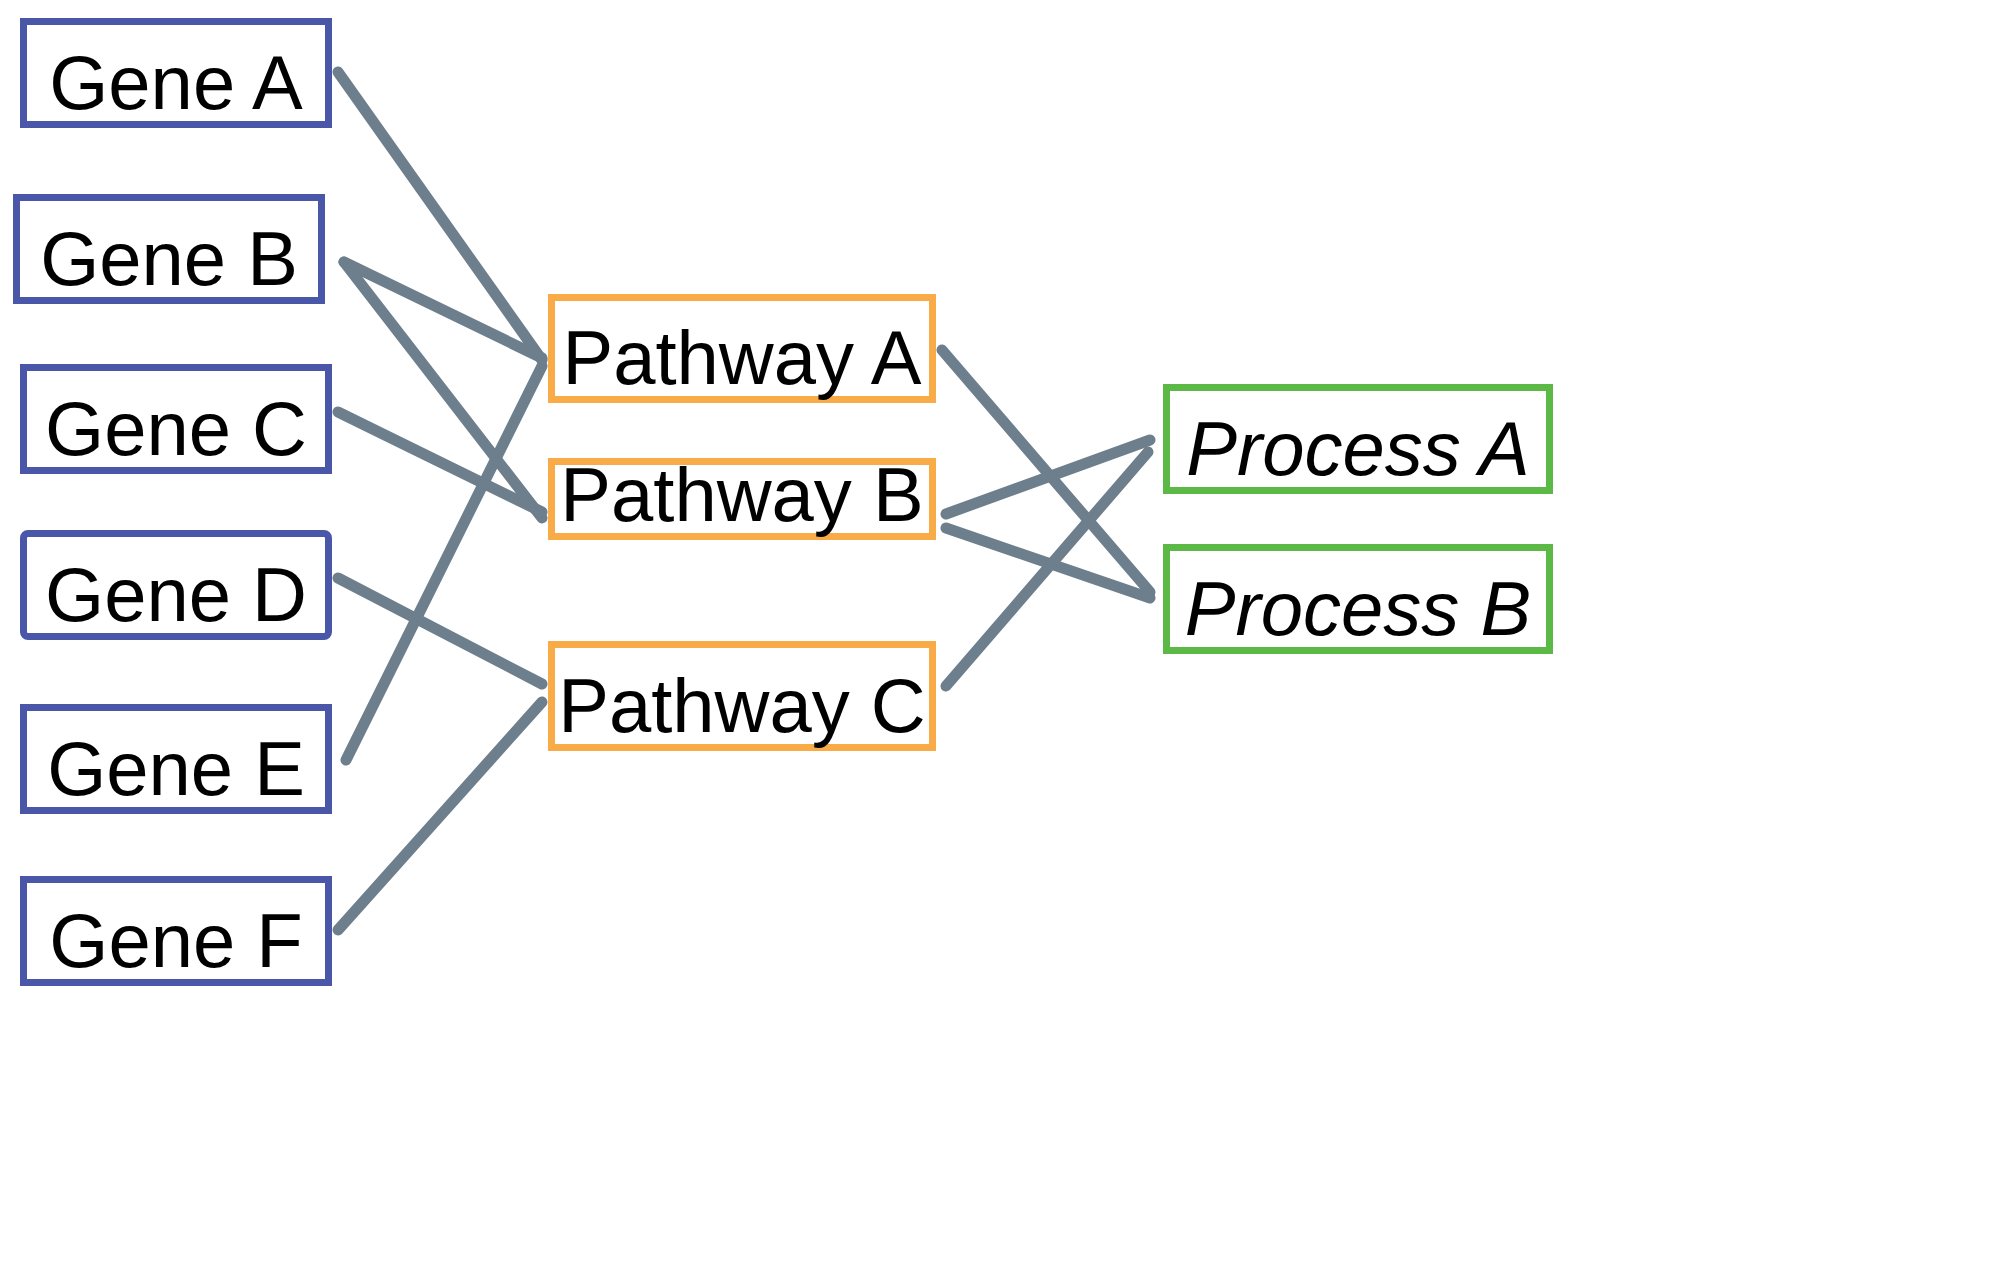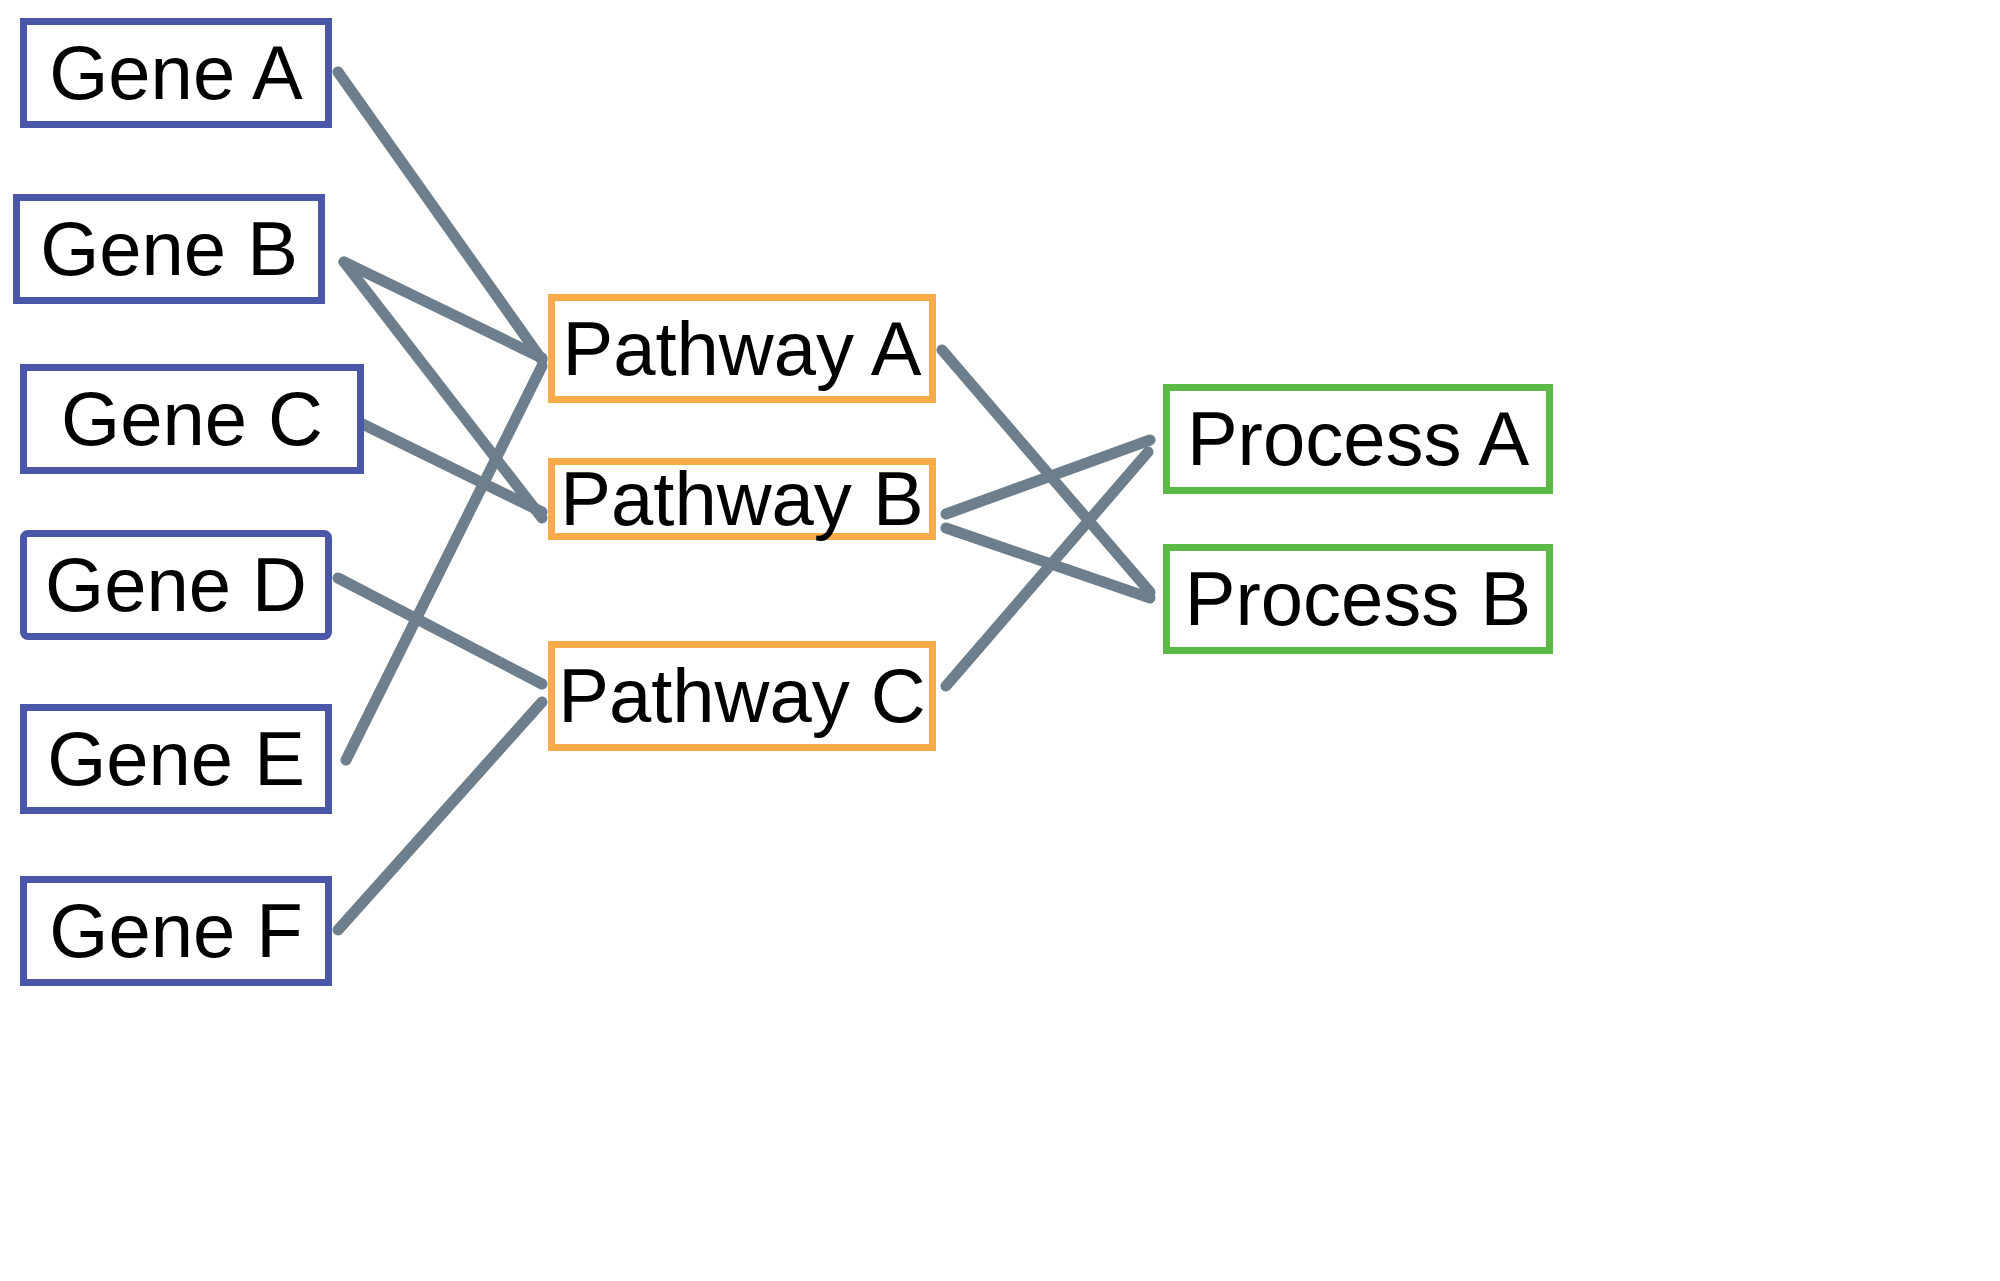--- a/index.html
+++ b/index.html
@@ -2,30 +2,30 @@
 <html><head>
 <meta charset="utf-8">
 <title>Gene Pathway Process Diagram</title>
 <style>
   html,body{margin:0;padding:0;background:#ffffff;}
   body{width:2000px;height:1281px;overflow:hidden;
        font-family:"Liberation Sans","DejaVu Sans",sans-serif;}
   #canvas{position:relative;width:2000px;height:1281px;background:#ffffff;}
   #edge-layer{position:absolute;left:0;top:0;width:2000px;height:1281px;}
   .node{position:absolute;box-sizing:border-box;background:#ffffff;
-        display:flex;align-items:center;justify-content:center;}
+        display:flex;align-items:flex-end;justify-content:center;}
   .node .node-label{
         color:#000000;font-weight:400;line-height:1;
         white-space:nowrap;letter-spacing:0px;}
   .gene-node{border:7px solid #4a57a8;}
   .gene-node .node-label{font-size:76px;}
   .pathway-node{border:7px solid #f9ab48;}
   .pathway-node .node-label{font-size:76px;}
   .process-node{border:7px solid #5cb945;}
-  .process-node .node-label{font-size:76px;}
+  .process-node .node-label{font-size:76px;font-style:italic;}
 </style>
 </head>
 <body>
 
 <div id="canvas">
 
   <svg id="edge-layer" viewBox="0 0 2000 1281" xmlns="http://www.w3.org/2000/svg">
       <line x1="338" y1="72" x2="542" y2="360" stroke="#6d7f8c" stroke-width="11" stroke-linecap="round"></line>
       <line x1="344" y1="262" x2="542" y2="358" stroke="#6d7f8c" stroke-width="11" stroke-linecap="round"></line>
       <line x1="344" y1="262" x2="542" y2="518" stroke="#6d7f8c" stroke-width="11" stroke-linecap="round"></line>
@@ -39,21 +39,21 @@
       <line x1="946" y1="686" x2="1148" y2="452" stroke="#6d7f8c" stroke-width="11" stroke-linecap="round"></line>
     </svg>
 
   <div id="node-layer">
       <div class="node gene-node" style="left: 20px; top: 18px; width: 312px; height: 110px;">
         <span class="node-label">Gene A</span>
       </div>
       <div class="node gene-node" style="left: 13px; top: 194px; width: 312px; height: 110px;">
         <span class="node-label">Gene B</span>
       </div>
-      <div class="node gene-node" style="left: 20px; top: 364px; width: 344px; height: 110px;">
+      <div class="node gene-node" style="left: 20px; top: 364px; width: 312px; height: 110px;">
         <span class="node-label">Gene C</span>
       </div>
       <div class="node gene-node" style="left: 20px; top: 530px; width: 312px; height: 110px; border-radius: 8px;">
         <span class="node-label">Gene D</span>
       </div>
       <div class="node gene-node" style="left: 20px; top: 704px; width: 312px; height: 110px;">
         <span class="node-label">Gene E</span>
       </div>
       <div class="node gene-node" style="left: 20px; top: 876px; width: 312px; height: 110px;">
         <span class="node-label">Gene F</span>

